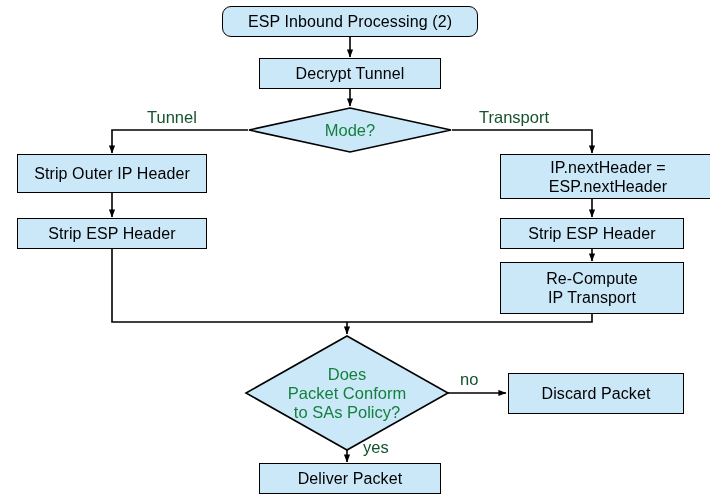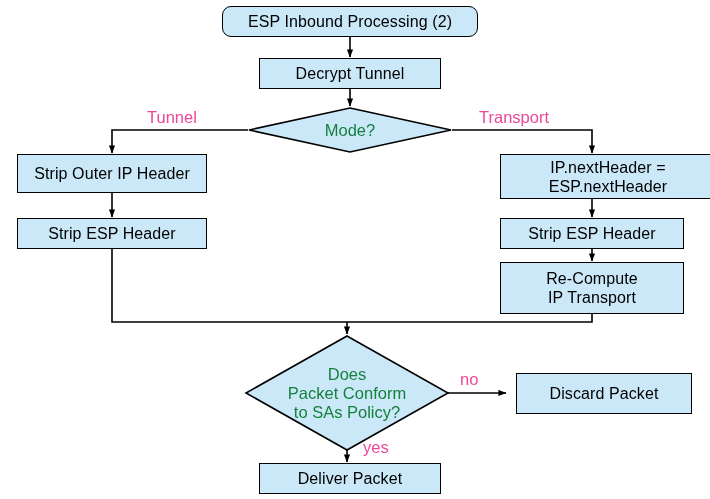--- a/index.html
+++ b/index.html
@@ -64,21 +64,21 @@
     font-size: 16.5px;
     line-height: 19px;
     white-space: pre-line;
     color: #15803d;
     pointer-events: none;
   }
   .edge-label {
     position: absolute;
     font-size: 16.5px;
     line-height: 18px;
-    color: #ec4899;
+    color: #14532d;
     white-space: nowrap;
     z-index: 4;
   }
 </style>
 </head>
 <body>
 
 <div id="canvas">
 
   <svg id="wires" viewBox="0 0 710 499" xmlns="http://www.w3.org/2000/svg">
@@ -146,17 +146,17 @@
       <polygon points="102,1 203,58 102,115 1,58" fill="#cbe8f9" stroke="#000000" stroke-width="1.6"></polygon>
     </svg>
     <div class="diamond-label">Does
 Packet Conform
 to SAs Policy?</div>
   </div>
 
   <div class="edge-label" style="left:460px; top:370px;text-align:center;">no</div>
   <div class="edge-label" style="left:363px; top:438px;">yes</div>
 
-  <div class="node" style="left:508px; top:373px; width:176px; height:41px;margin-left:8px;">Discard Packet</div>
+  <div class="node" style="left:508px; top:373px; width:176px; height:41px;">Discard Packet</div>
 
   <div class="node" style="left:259px; top:463px; width:182px; height:31px;">Deliver Packet</div>
 
 </div>
 
 </body></html>

